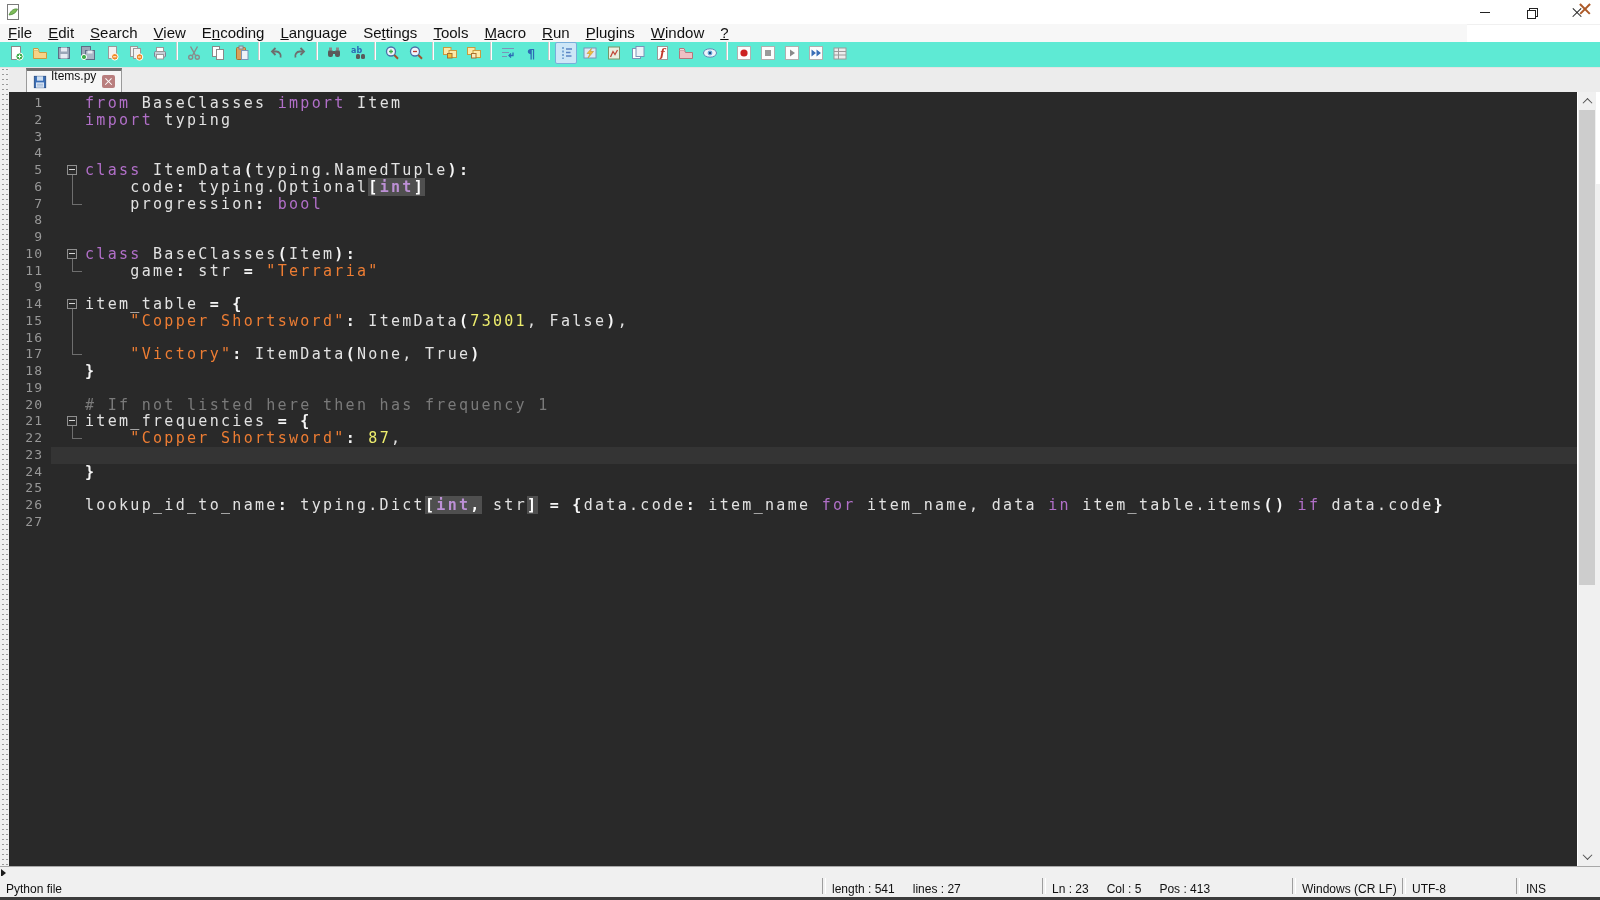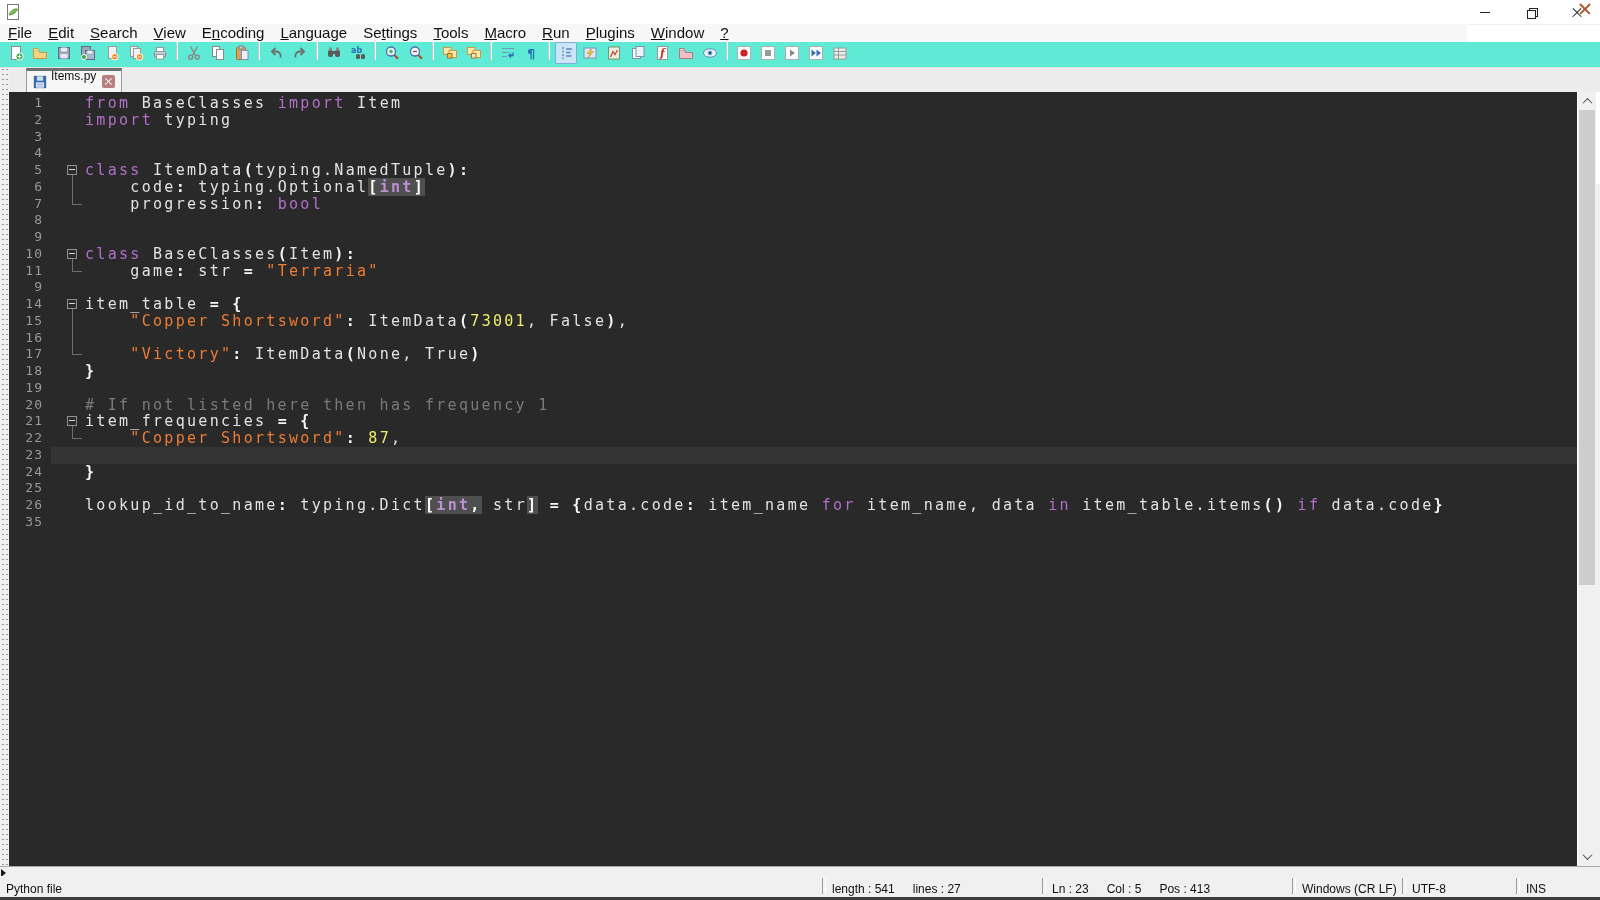--- a/index.html
+++ b/index.html
@@ -595,21 +595,21 @@
             </span>
           </div>
           <div class="row">
             <span class="ln">26</span>
             <span class="rowbody">
               <span class="fold"></span>
               <span class="codeline"><span class="tk-d">lookup_id_to_name</span><span class="tk-o">:</span><span class="tk-d"> typing.Dict</span><span class="tk-b">[</span><span class="tk-kb">int</span><span class="tk-b">,</span><span class="tk-d"> str</span><span class="tk-b">]</span><span class="tk-d"> </span><span class="tk-o">=</span><span class="tk-d"> </span><span class="tk-o">{</span><span class="tk-d">data.code</span><span class="tk-o">:</span><span class="tk-d"> item_name </span><span class="tk-k">for</span><span class="tk-d"> item_name, data </span><span class="tk-k">in</span><span class="tk-d"> item_table.items</span><span class="tk-o">()</span><span class="tk-d"> </span><span class="tk-k">if</span><span class="tk-d"> data.code</span><span class="tk-o">}</span></span>
             </span>
           </div>
           <div class="row">
-            <span class="ln">35</span>
+            <span class="ln">27</span>
             <span class="rowbody">
               <span class="fold"></span>
               <span class="codeline"></span>
             </span>
           </div>
         </div>
     </div>
     <div id="vscroll">
       <div class="sbtn" id="sb-up">
           <span class="chev-up"></span>

